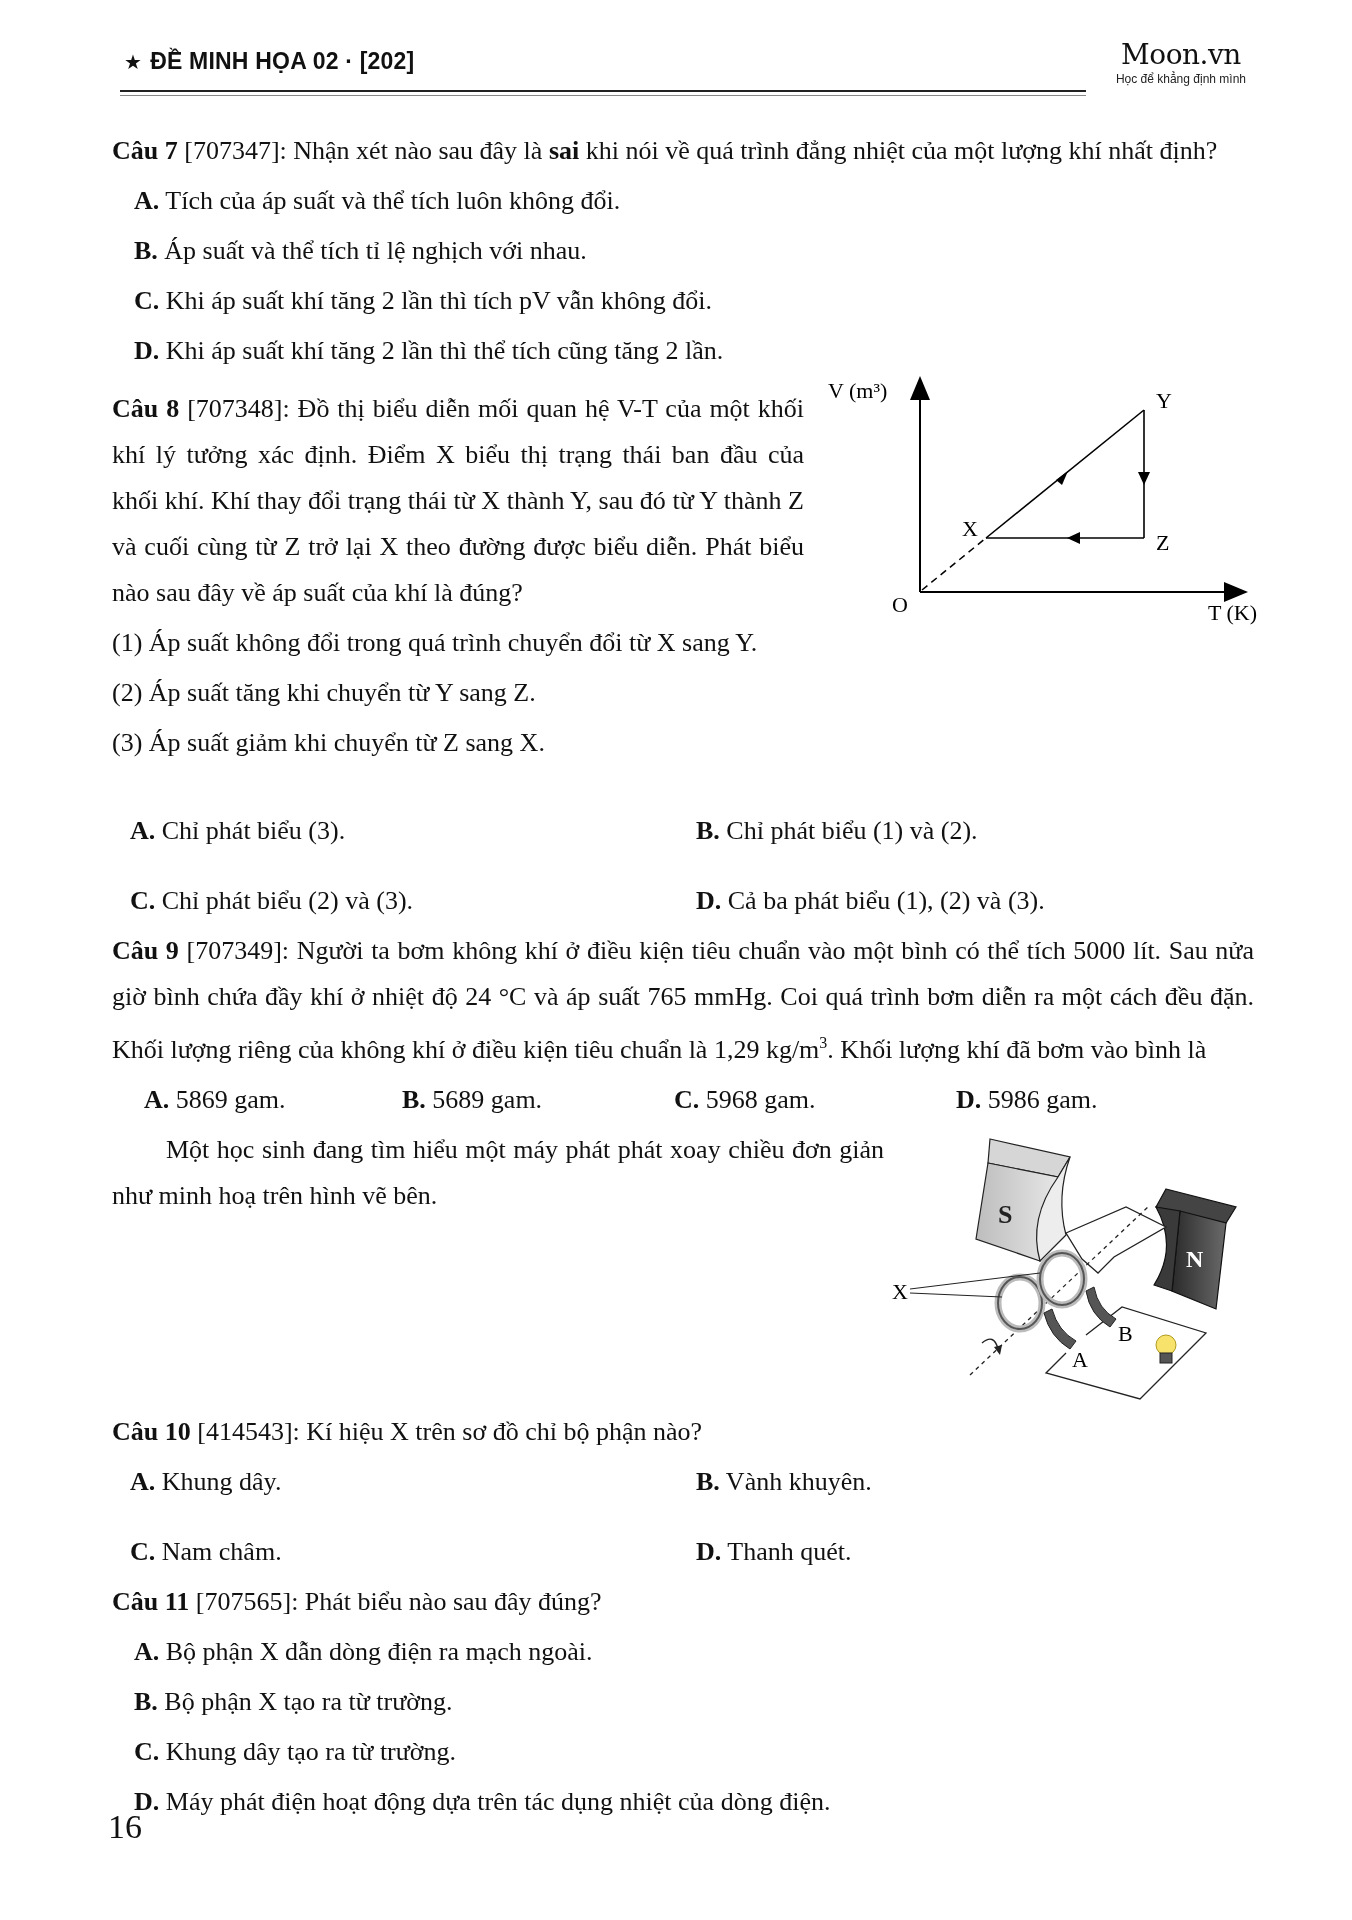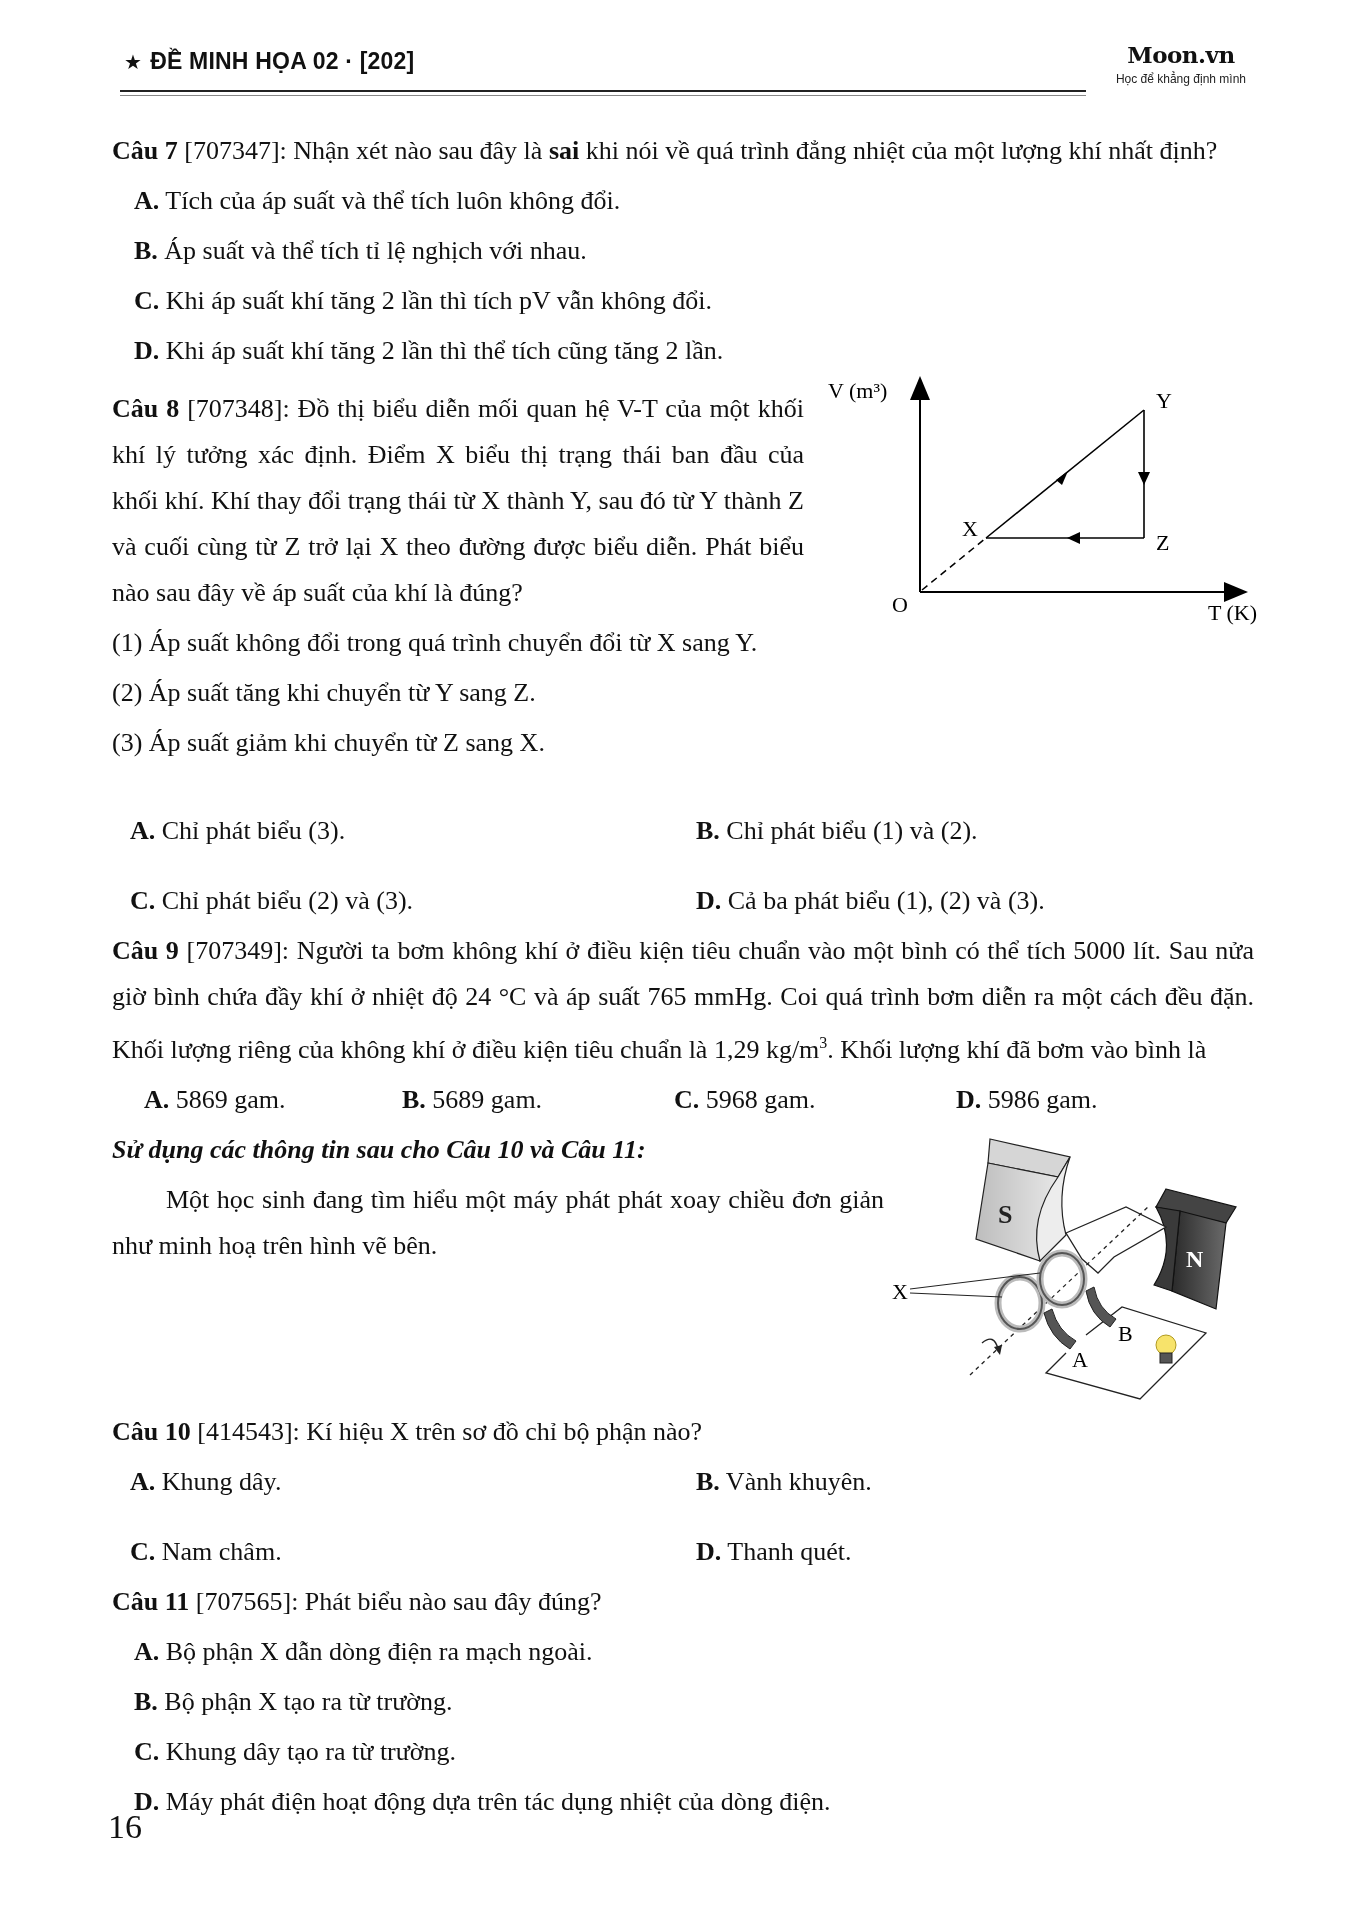--- a/index.html
+++ b/index.html
@@ -5,21 +5,21 @@
   html, body { margin: 0; padding: 0; background: #ffffff; }
   body { width: 1352px; height: 1920px; position: relative; overflow: hidden; color: #111; }
   .serif { font-family: "Liberation Serif", "DejaVu Serif", serif; }
   .sans { font-family: "Liberation Sans", "DejaVu Sans", sans-serif; }
 
   .header { position: absolute; left: 104px; top: 36px; width: 1176px; height: 60px; margin-left: 16px; }
   .header-title { position: absolute; left: 4px; top: 12px; font-size: 23px; font-weight: bold; letter-spacing: 0.2px; }
   .header-title .star { margin-right: 8px; font-size: 20px; }
   .header-rule { position: absolute; left: 0; top: 54px; width: 966px; height: 3px; border-top: 2px solid #222; border-bottom: 1px solid #888; }
   .logo { position: absolute; right: 50px; top: 4px; text-align: center; }
-  .logo-mark { font-family: "DejaVu Serif", serif; font-weight: bold; font-size: 23px; letter-spacing: -0.5px; line-height: 30px; }
+  .logo-mark { font-family: "DejaVu Serif", serif; font-weight: normal; font-size: 28px; letter-spacing: -0.5px; line-height: 30px; }
   .logo-tag { font-family: Liberation Sans, sans-serif; font-size: 12px; color: #222; margin-top: 2px; }
 
   .content { position: absolute; left: 108px; top: 124px; width: 1150px; font-size: 26px; line-height: 46px; }
   .p { margin: 4px; }
   .just { text-align: justify; }
   .opt { padding-left: 22px; }
   b { font-weight: bold; }
 
   .q8 { position: relative; height: 430px; }
   .q8-text { position: absolute; left: 0; top: 4px; width: 700px; text-align: justify; }
@@ -111,21 +111,20 @@
     <div class="grid4">
       <div><b>A.</b><span> 5869 gam.</span></div>
       <div><b>B.</b><span> 5689 gam.</span></div>
       <div><b>C.</b><span> 5968 gam.</span></div>
       <div><b>D.</b><span> 5986 gam.</span></div>
     </div>
   </div>
 
   <div class="shared">
     <div class="shared-text">
-      <p class="p italic-bold">Sử dụng các thông tin sau cho Câu 10 và Câu 11:</p>
       <p class="p indent just">Một học sinh đang tìm hiểu một máy phát phát xoay chiều đơn giản như minh hoạ trên hình vẽ bên.</p>
     </div>
     <svg class="shared-fig" viewBox="0 0 380 280">
       <defs>
         <linearGradient id="gS" x1="0" x2="1">
             <stop offset="0" stop-color="#bdbdbd"></stop>
             <stop offset="1" stop-color="#e6e6e6"></stop>
           </linearGradient>
         <linearGradient id="gN" x1="0" x2="1">
             <stop offset="0" stop-color="#2a2a2a"></stop>

